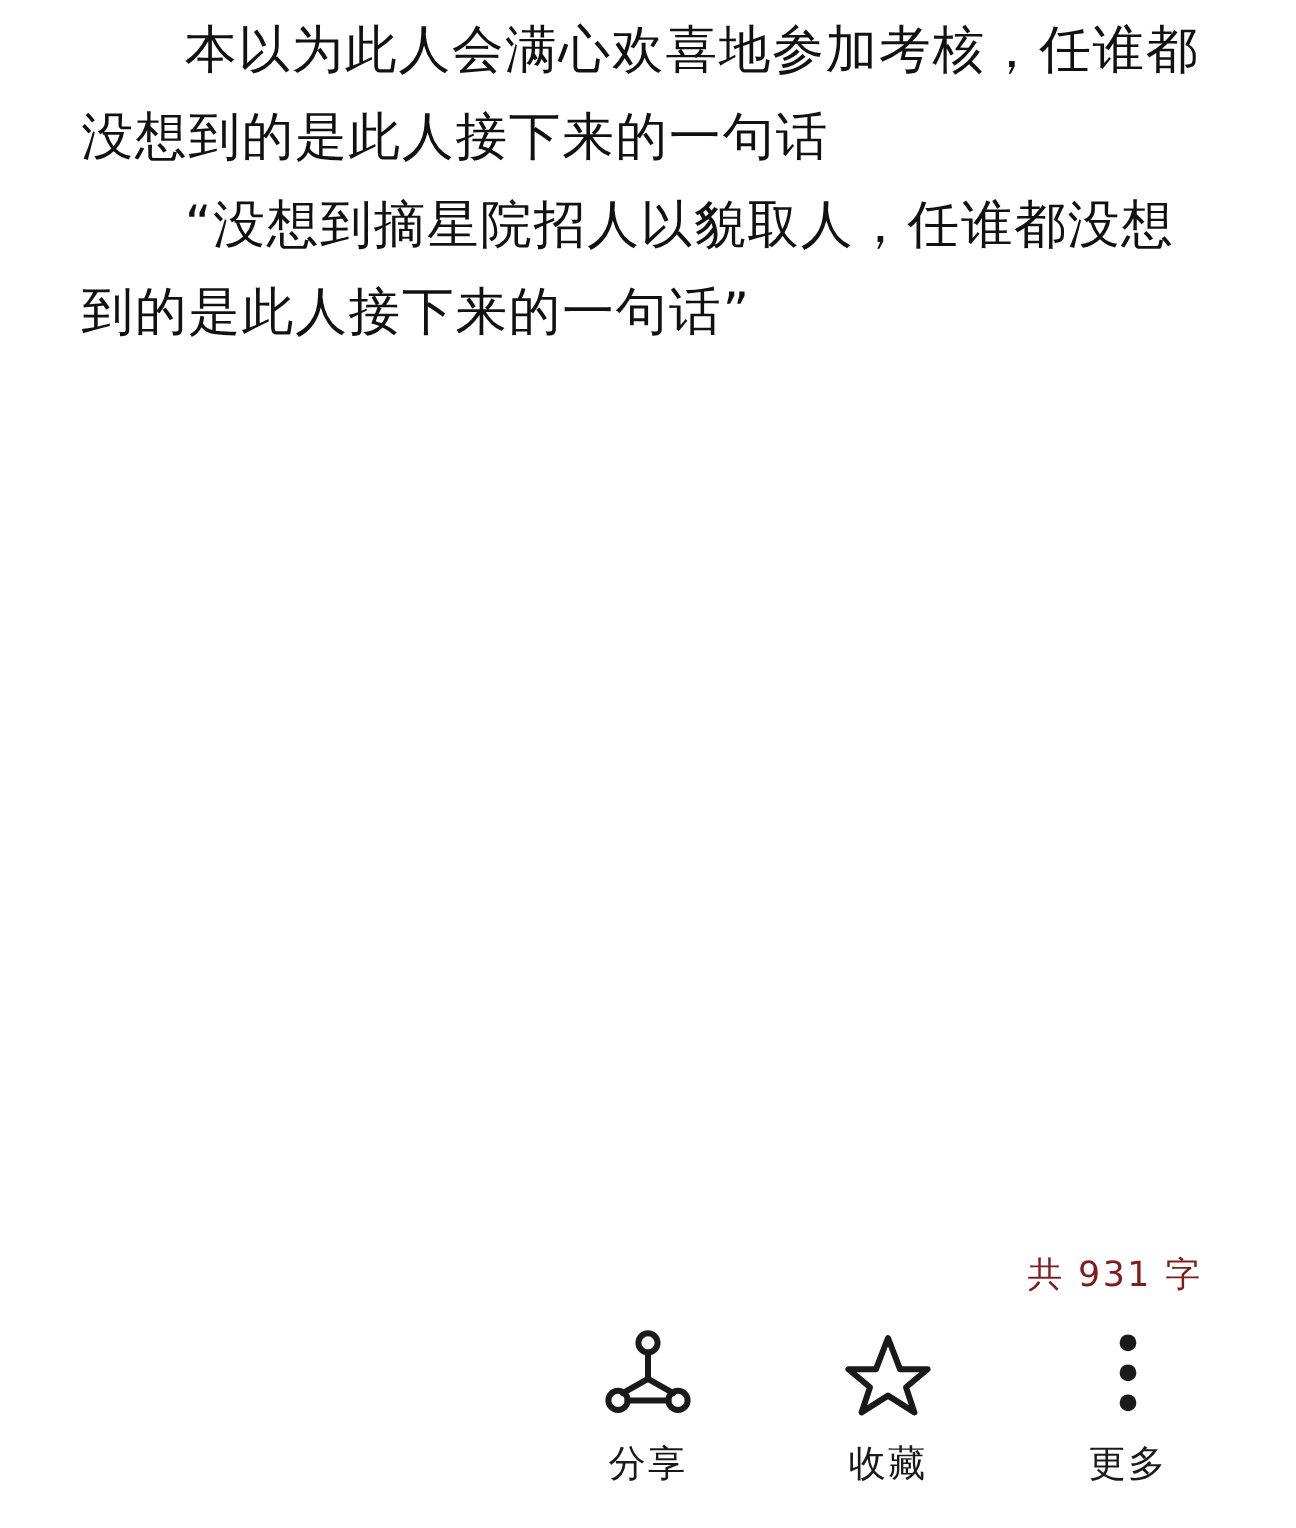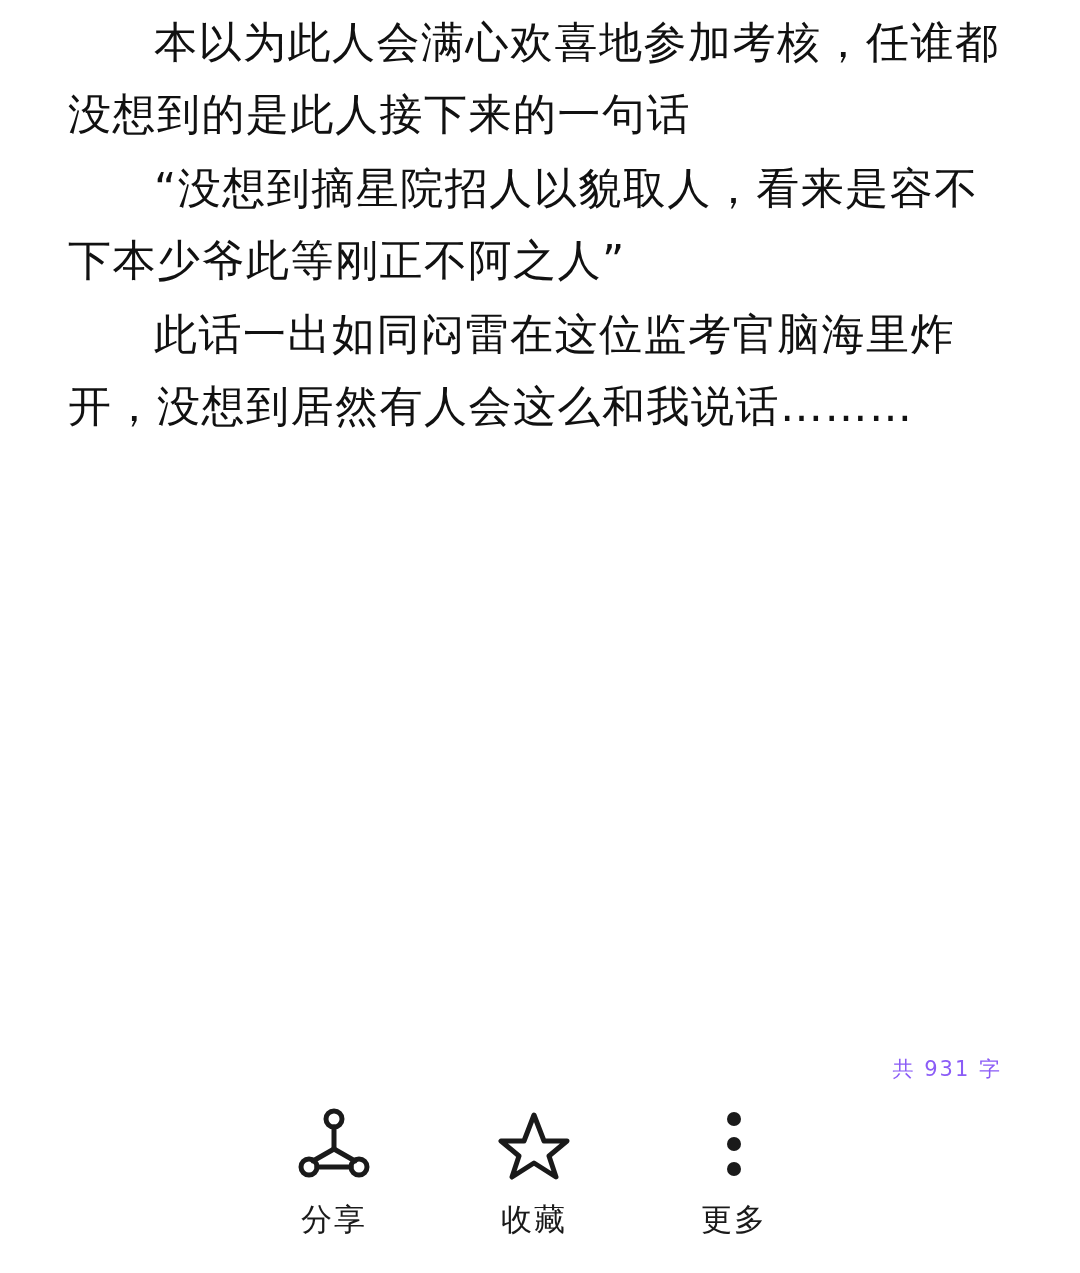--- a/index.html
+++ b/index.html
@@ -38,30 +38,30 @@
   .spacer {
     flex: 1 1 auto;
   }
   .wordcount-row {
     padding: 0 78px 0 0;
     text-align: right;
     flex: 0 0 auto;
   }
   .wordcount {
     display: inline-block;
-    font-size: 21px;
+    font-size: 29px;
     letter-spacing: 2px;
-    color: #8b5cf6;
+    color: #7f1d1d;
   }
   .toolbar {
     flex: 0 0 auto;
     height: 190px;
     display: flex;
     align-items: flex-start;
-    justify-content: center;
+    justify-content: flex-end;
     padding: 22px 40px 0 28px;
     box-sizing: border-box;
   }
   .tool {
     width: 200px;
     display: flex;
     flex-direction: column;
     align-items: center;
     justify-content: flex-start;
     gap: 16px;
@@ -80,22 +80,21 @@
   }
   svg { display: block; }
 </style>
 </head>
 <body>
 
 <div class="page">
 
   <div class="article">
     <p class="para">本以为此人会满心欢喜地参加考核，任谁都没想到的是此人接下来的一句话</p>
-    <p class="para">“没想到摘星院招人以貌取人，看来是容不下本少爷此等刚正不阿之人”</p>
-    <p class="para">此话一出如同闷雷在这位监考官脑海里炸开，没想到居然有人会这么和我说话………</p>
+    <p class="para">“没想到摘星院招人以貌取人，任谁都没想到的是此人接下来的一句话”</p>
   </div>
 
   <div class="spacer"></div>
 
   <div class="wordcount-row">
     <span class="wordcount">共 931 字</span>
   </div>
 
   <div class="toolbar">
 

